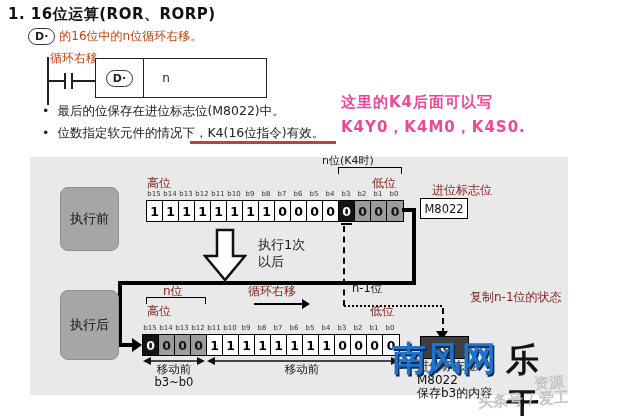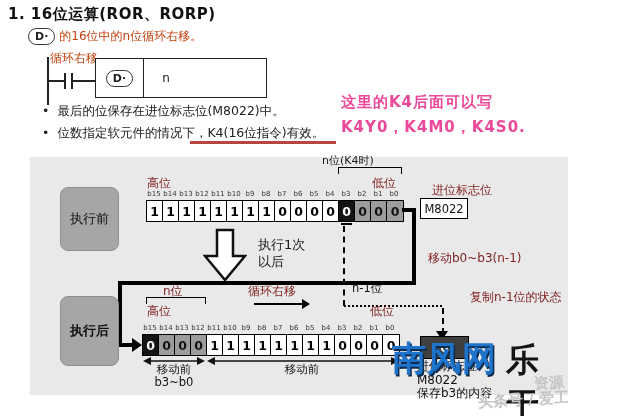--- a/index.html
+++ b/index.html
@@ -150,28 +150,27 @@
   <div class="abs arr-right" style="left:132px;top:338px;"></div>
 
   <svg class="abs" style="left:203px;top:228px;" width="44" height="54">
     <polygon points="14,2 30,2 30,28 42,28 22,52 2,28 14,28" fill="#ffffff" stroke="#111" stroke-width="2.5"></polygon>
   </svg>
   <div class="abs" style="left:258px;top:236px;font-size:13px;line-height:17px;">
     <div>执行1次</div>
     <div>以后</div>
   </div>
 
-  <div class="abs t-dia" style="left:428px;top:250px;">移动b0~b3(n-1)</div>
 
   <div class="abs doth" style="left:344px;top:305px;width:98px;"></div>
   <div class="abs t-dia" style="left:470px;top:289px;">复制n-1位的状态</div>
   <div class="abs dashv" style="left:442px;top:308px;height:26px;"></div>
   <div class="abs arr-down" style="left:436px;top:331px;"></div>
 
-  <div class="abs stagebox" style="left:60px;top:296px;width:57px;height:68px;font-weight:bold;">执行后</div>
+  <div class="abs stagebox" style="left:60px;top:290px;width:57px;height:68px;">执行后</div>
 
   <div class="abs t-dia" style="left:163px;top:283px;">n位</div>
   <div class="abs bracket-down" style="left:146px;top:297px;width:58px;height:6px;"></div>
   <div class="abs t-dia" style="left:248px;top:283px;">循环右移</div>
   <div class="abs" style="left:254px;top:303px;width:50px;height:2px;background:#000;"></div>
   <div class="abs arr-right-sm" style="left:302px;top:299px;"></div>
 
   <div class="abs t-dia" style="left:147px;top:303px;">高位</div>
   <div class="abs t-dia" style="left:370px;top:303px;">低位</div>
 

